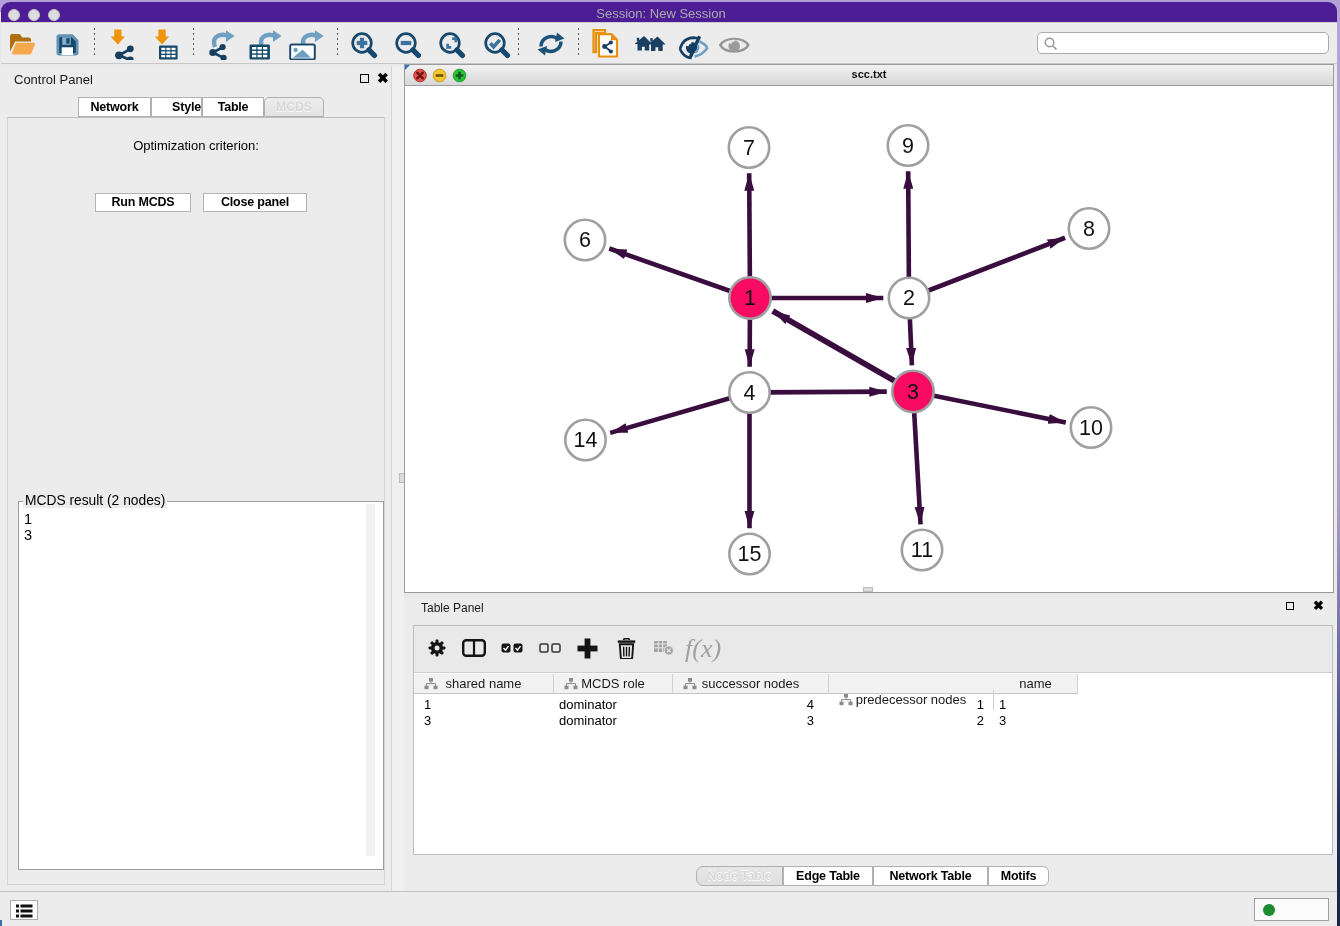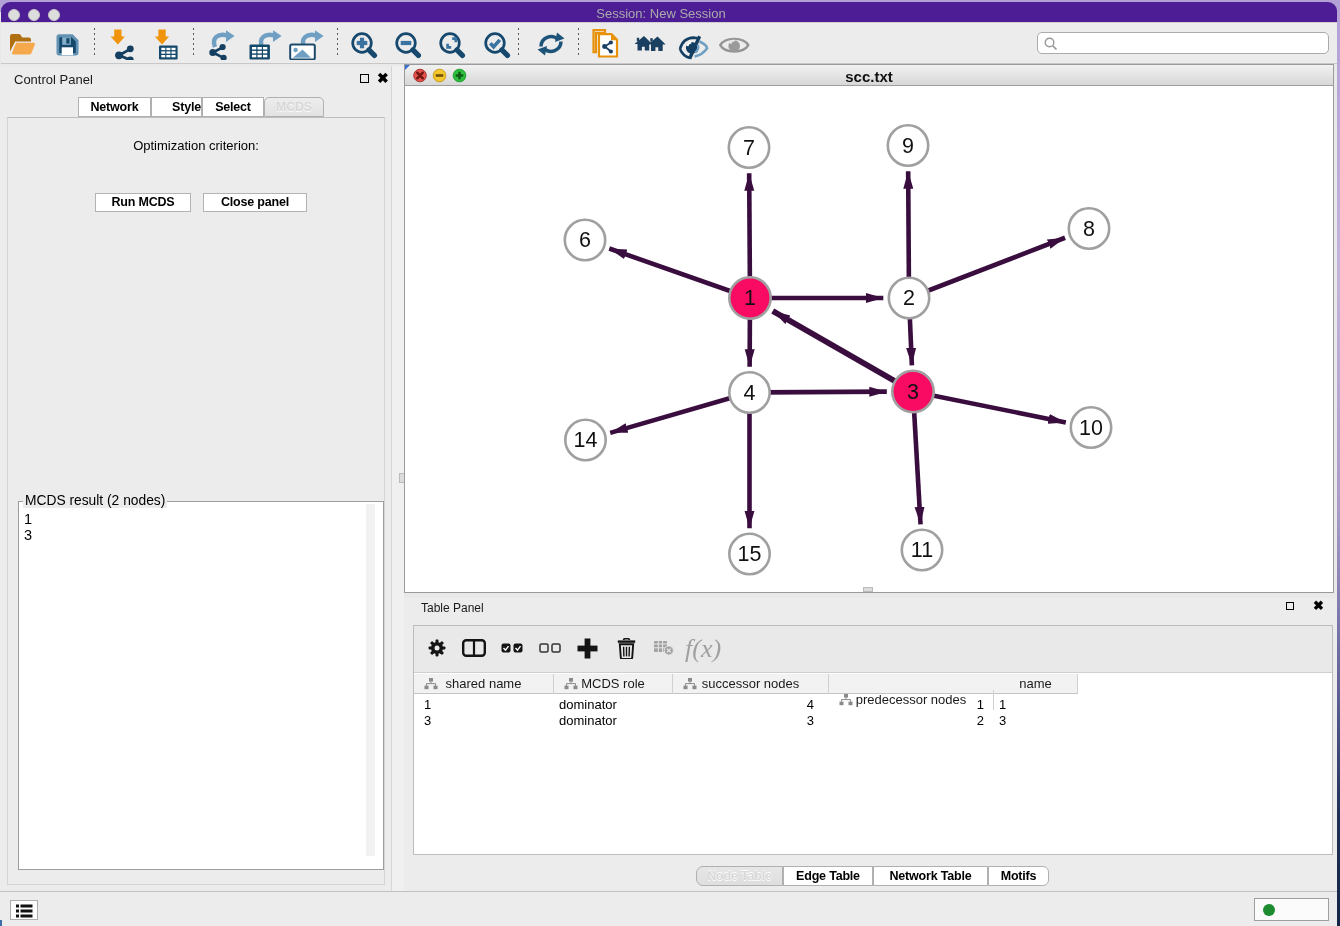--- a/index.html
+++ b/index.html
@@ -55,21 +55,21 @@
 
 #divider { left:392px; top:66px; width:12px; height:825px; background:#f0f0f0; }
 #divHandle { position:absolute; left:7px; top:407px; width:6px; height:10px;
   background:#dcdcdc; border:1px solid #bbb; }
 
 
 #netwin { left:404px; top:64px; width:930px; height:529px; border:1px solid #9a9a9a;
   background:#fff; }
 #netTitle { position:absolute; left:0; top:0; width:100%; height:21px;
   background:linear-gradient(#f2f2f2,#d7d7d7); border-bottom:1px solid #9f9f9f; }
-#netTitleText { position:absolute; width:100%; text-align:center; top:3px; font-size:15px; font-weight:bold; color:#111; }
+#netTitleText { position:absolute; width:100%; text-align:center; top:3px; font-size:11px; font-weight:bold; color:#111; }
 #corner { position:absolute; left:0; top:0; width:0; height:0;
   border-top:5px solid #3b6fd4; border-right:5px solid transparent; }
 #graph { position:absolute; left:0; top:22px; }
 
 
 #tpanel { left:404px; top:598px; width:936px; height:293px; background:#ececec; }
 #tpTitle { position:absolute; left:17px; top:3px; font-size:12px; color:#1a1a1a; }
 #tbox { position:absolute; left:9px; top:27px; width:920px; height:230px;
   border:1px solid #bdbdbd; background:#fff; }
 #ttoolbar { position:absolute; left:0; top:0; width:918px; height:47px; background:#e9e9e9;
@@ -275,21 +275,21 @@
   </div>
 </div>
 
 <div class="abs" id="cpanel">
   <div id="cpTitle">Control Panel</div>
   <div style="position:absolute;left:360px;top:8px;width:9px;height:9px;border:1.5px solid #000;"></div>
   <div style="position:absolute;left:377px;top:4px;font-size:14px;font-weight:bold;">✖</div>
   <div id="cpTabs">
     <div class="tab" style="left:0px; width:73px;">Network</div>
     <div class="tab" style="left:73px; width:51px;text-align:right;">Style</div>
-    <div class="tab" style="left:124px; width:62px;">Select</div>
+    <div class="tab" style="left:124px; width:62px;">Table</div>
     <div class="tab" id="tabMCDS" style="left:186px; width:60px;">MCDS</div>
   </div>
   <div id="cpInner">
     <div id="optLabel">Optimization criterion:</div>
     <div class="btn" style="left:87px; width:96px;">Run MCDS</div>
     <div class="btn" style="left:195px; width:104px;">Close panel</div>
     <div id="fieldset">
       <div id="fsLegend">MCDS result (2 nodes)</div>
       <div id="fsText">1<br>3</div>
       <div id="fsScroll"></div>

